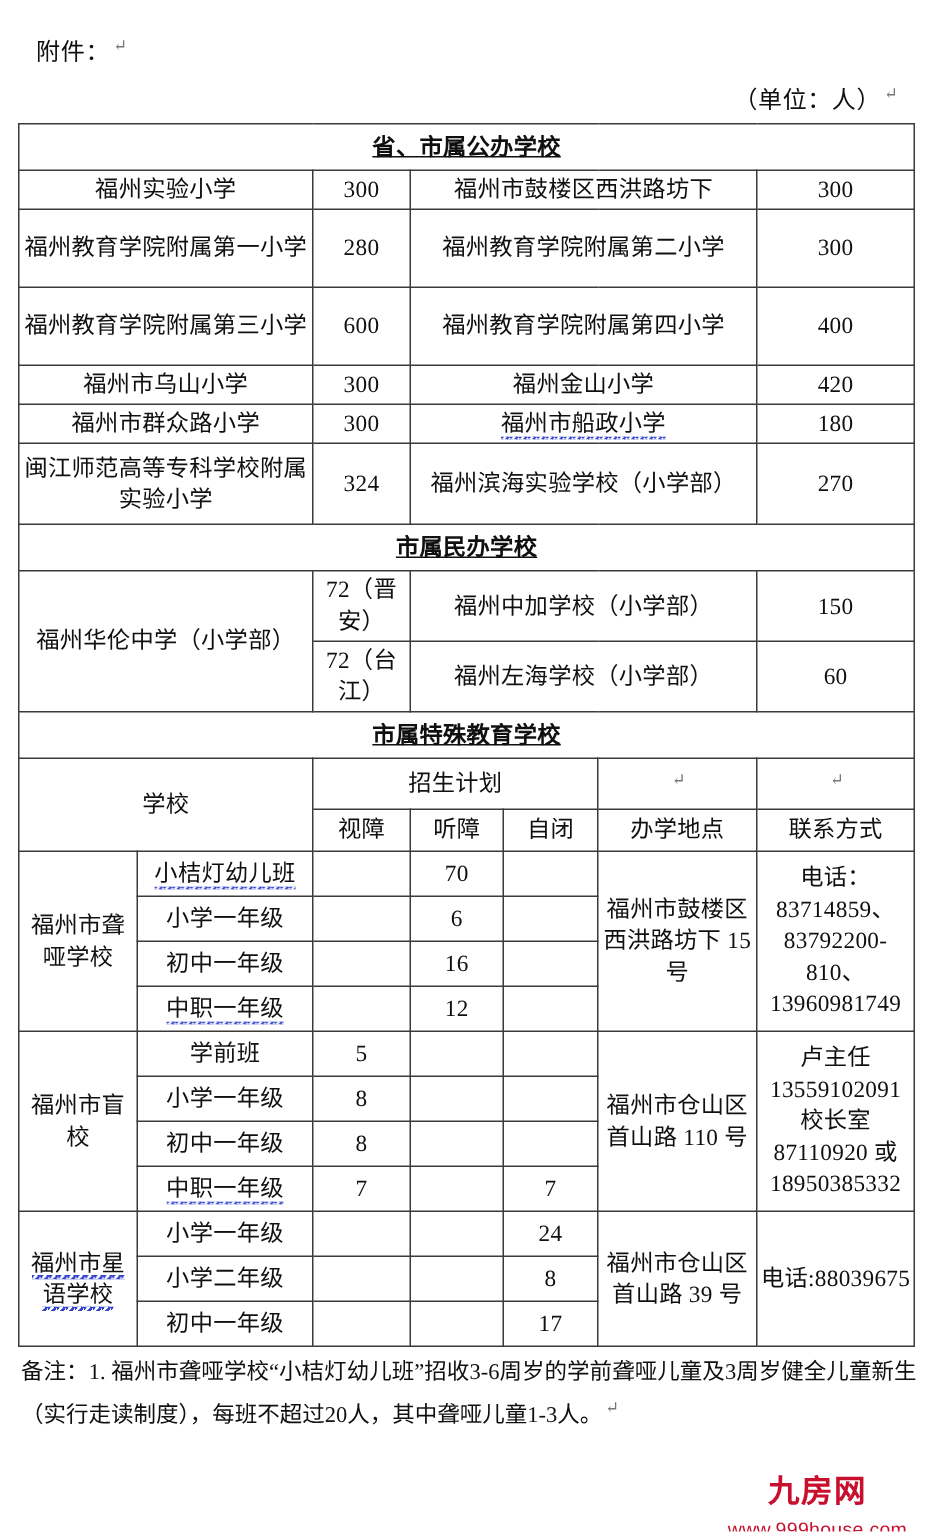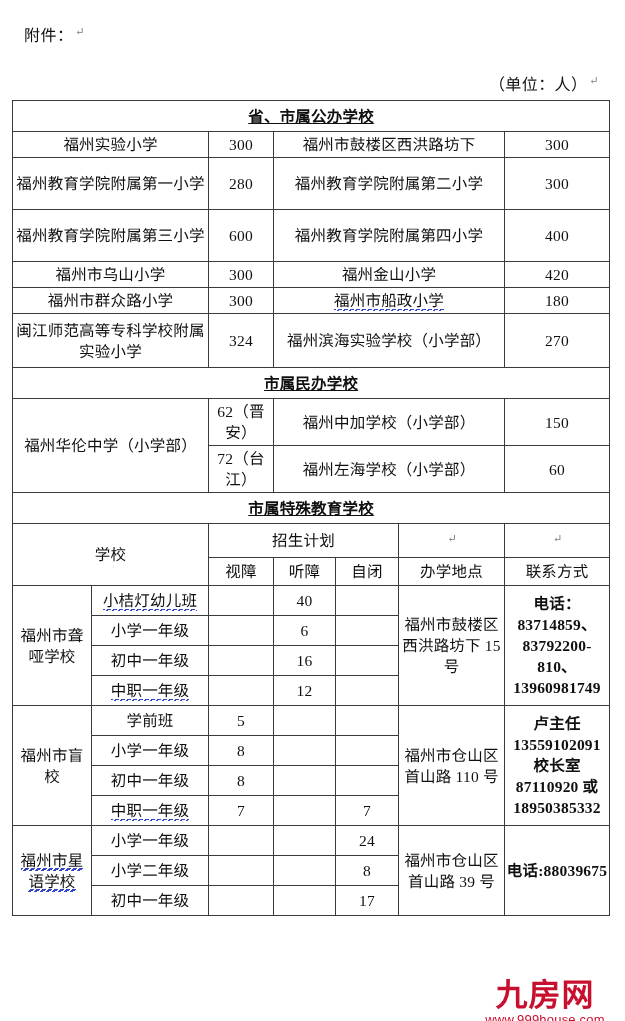--- a/index.html
+++ b/index.html
@@ -42,21 +42,21 @@
     font-weight: bold;
     font-size: 22.5px;
     line-height: 31px;
     text-align: center;
     margin: 5px 8px 0 10px;
     letter-spacing: 0.2px;
   }
   .unit-line {
     font-size: 16px;
     text-align: right;
-    margin: 24px 16px 5px 0;
+    margin: 6px 16px 5px 0;
     letter-spacing: 0.4px;
   }
 
   
   table.sheet {
     border-collapse: collapse;
     width: 597px;
     margin: 0 0 0 2px;
     table-layout: fixed;
   }
@@ -90,21 +90,20 @@
     font-size: 15.5px;
   }
   td.contact {
     font-size: 15.5px;
     line-height: 22px;
   }
   td.contact-compact {
     font-size: 15px;
     line-height: 22px;
     letter-spacing: -0.2px;
-    font-weight: bold;
   }
   .sp-underline {
     text-decoration: none;
     background-image:
       repeating-linear-gradient(135deg,
         #3344cc 0px, #3344cc 1.6px,
         transparent 1.6px, transparent 3.2px);
     background-repeat: repeat-x;
     background-size: 6px 2.5px;
     background-position: 0 100%;
@@ -134,21 +133,21 @@
     position: absolute;
     right: 10px;
     bottom: 14px;
     width: 140px;
     text-align: center;
     user-select: none;
   }
   .wm-logo {
     font-family: "Liberation Sans", "DejaVu Sans", sans-serif;
     font-weight: bold;
-    font-size: 32px;
+    font-size: 21px;
     line-height: 32px;
     color: #c8102e;
     letter-spacing: 1px;
   }
   .wm-url {
     font-family: "Liberation Sans", "DejaVu Sans", sans-serif;
     font-size: 13px;
     color: #c8102e;
     letter-spacing: 0.2px;
     margin-top: 1px;
@@ -225,21 +224,21 @@
         <td colspan="3">福州滨海实验学校（小学部）</td>
         <td class="num">270</td>
       </tr>
 
       <tr>
         <td class="section-head" colspan="7">市属民办学校</td>
       </tr>
 
       <tr>
         <td class="tight" colspan="2" rowspan="2">福州华伦中学（小学部）</td>
-        <td class="tight">62（晋安）</td>
+        <td class="tight">72（晋安）</td>
         <td class="tight" colspan="3">福州中加学校（小学部）</td>
         <td class="num">150</td>
       </tr>
 
       <tr>
         <td class="tight">72（台江）</td>
         <td class="tight" colspan="3">福州左海学校（小学部）</td>
         <td class="num">60</td>
       </tr>
 
@@ -259,21 +258,21 @@
         <td class="small-head">听障</td>
         <td class="small-head">自闭</td>
         <td class="small-head">办学地点</td>
         <td class="small-head">联系方式</td>
       </tr>
 
       <tr style="height:30px">
         <td rowspan="4">福州市聋哑学校</td>
         <td><span class="sp-underline">小桔灯幼儿班</span></td>
         <td class="num"></td>
-        <td class="num">40</td>
+        <td class="num">70</td>
         <td class="num"></td>
         <td rowspan="4" class="contact">福州市鼓楼区西洪路坊下 15 号</td>
         <td rowspan="4" class="contact-compact">电话：83714859、83792200-810、13960981749</td>
       </tr>
       <tr style="height:30px">
         <td>小学一年级</td>
         <td class="num"></td>
         <td class="num">6</td>
         <td class="num"></td>
       </tr>
@@ -336,20 +335,23 @@
       <tr style="height:30px">
         <td>初中一年级</td>
         <td class="num"></td>
         <td class="num"></td>
         <td class="num">17</td>
       </tr>
 
     </tbody>
   </table>
 
+  <div class="note">
+    <span>备注：1. 福州市聋哑学校“小桔灯幼儿班”招收3-6周岁的学前聋哑儿童及3周岁健全儿童新生（实行走读制度），每班不超过20人，其中聋哑儿童1-3人。</span><span class="pilcrow">↵</span>
+  </div>
 
   <div class="watermark">
     <div class="wm-logo">九房网</div>
     <div class="wm-url">www.999house.com</div>
   </div>
 
 
 </div>
 
 </body></html>

